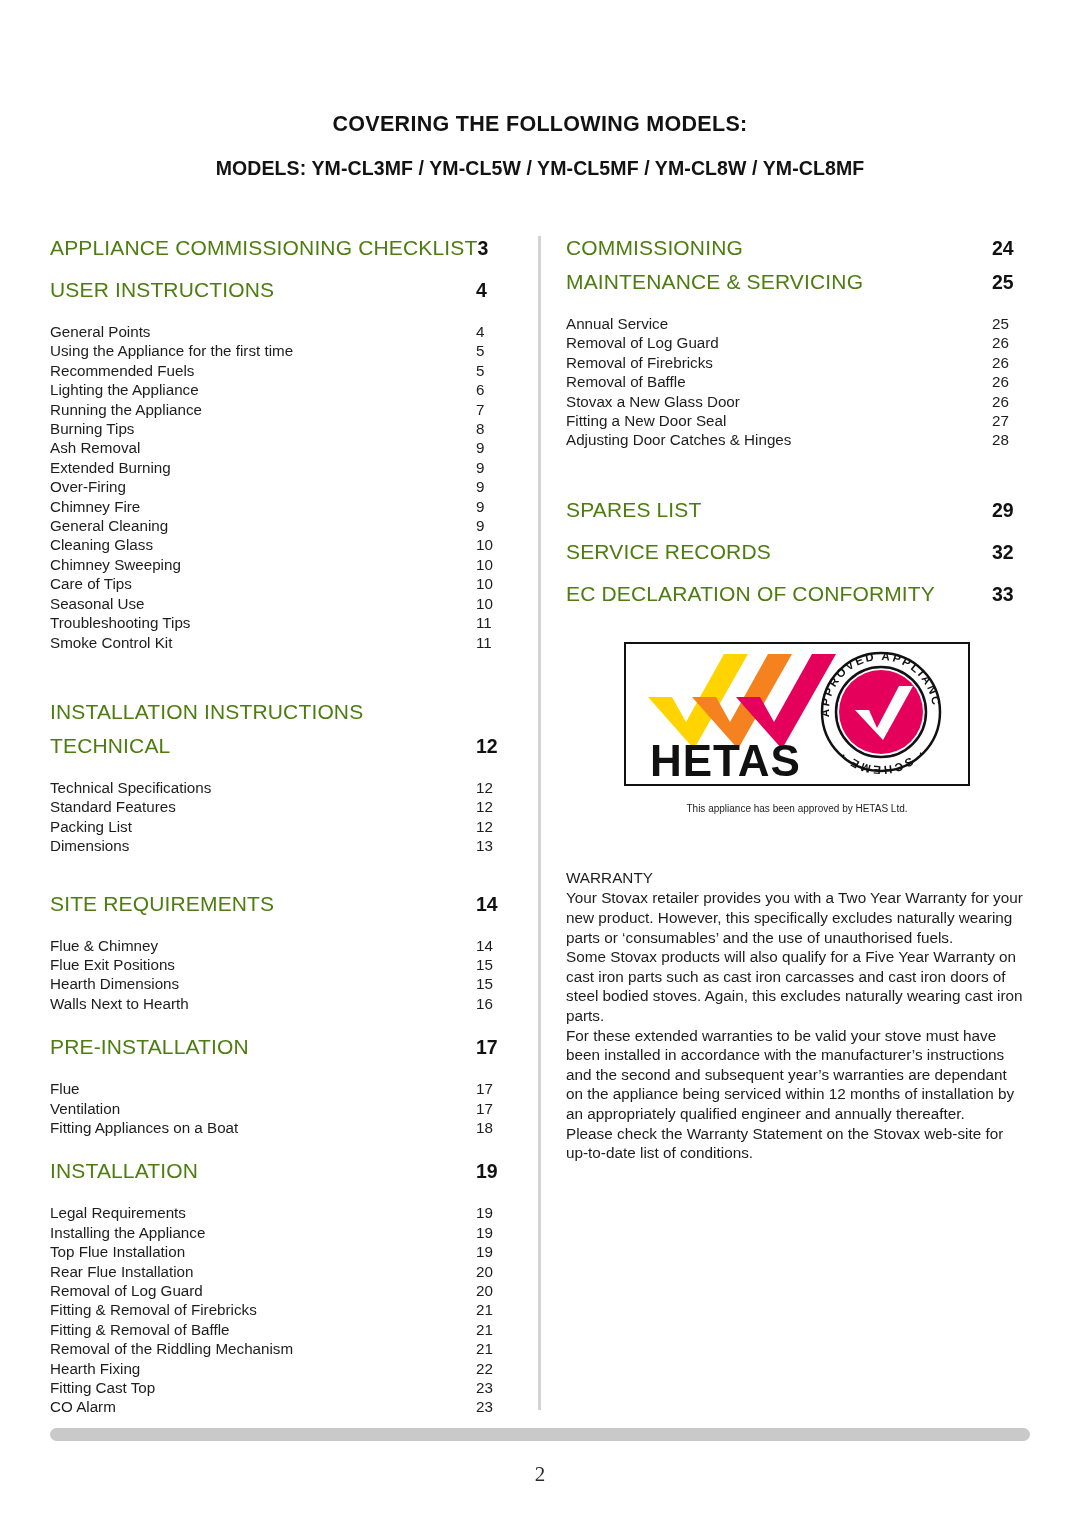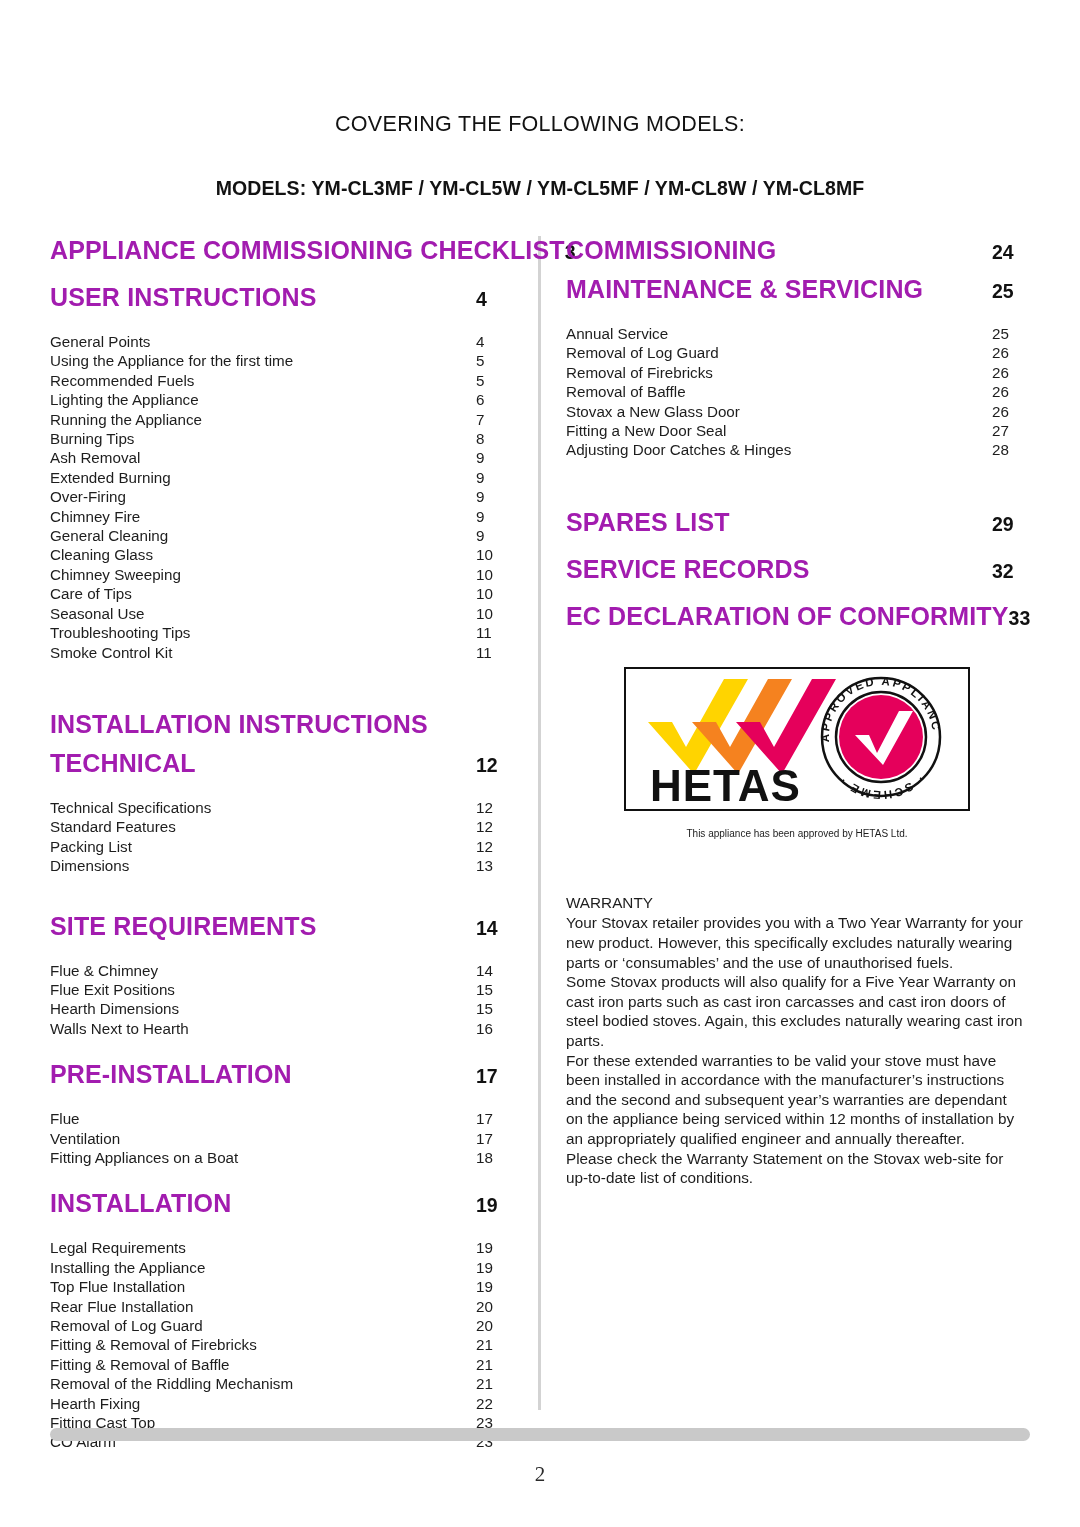--- a/index.html
+++ b/index.html
@@ -24,26 +24,26 @@
   
   .title-block {
     position: absolute;
     left: 0;
     top: 112px;
     width: 1080px;
     text-align: center;
   }
   .cover-title {
     font-size: 21.5px;
-    font-weight: normal;
+    font-weight: bold;
     letter-spacing: 0.3px;
     color: #121212;
   }
   .models-line {
-    margin-top: 40px;
+    margin-top: 20px;
     font-size: 19.5px;
     font-weight: bold;
     letter-spacing: 0.1px;
     color: #121212;
   }
 
   
   .columns {
     position: absolute;
     left: 0;
@@ -75,24 +75,24 @@
   }
   .toc-label { flex: 0 0 auto; }
   .toc-spacer { flex: 1 1 auto; }
   .toc-page {
     flex: 0 0 36px;
     text-align: left;
   }
 
   
   .heading .toc-label {
-    font-size: 25px;
-    font-weight: bold;
+    font-size: 21px;
+    font-weight: normal;
     letter-spacing: 0.15px;
-    color: #a21caf;
+    color: #4d7c0f;
   }
   .heading .toc-page {
     font-size: 19.5px;
     font-weight: bold;
     color: #111;
   }
   .heading { margin-bottom: 18px; }
   .heading.tight { margin-bottom: 10px; gap: 20px; }
 
   

